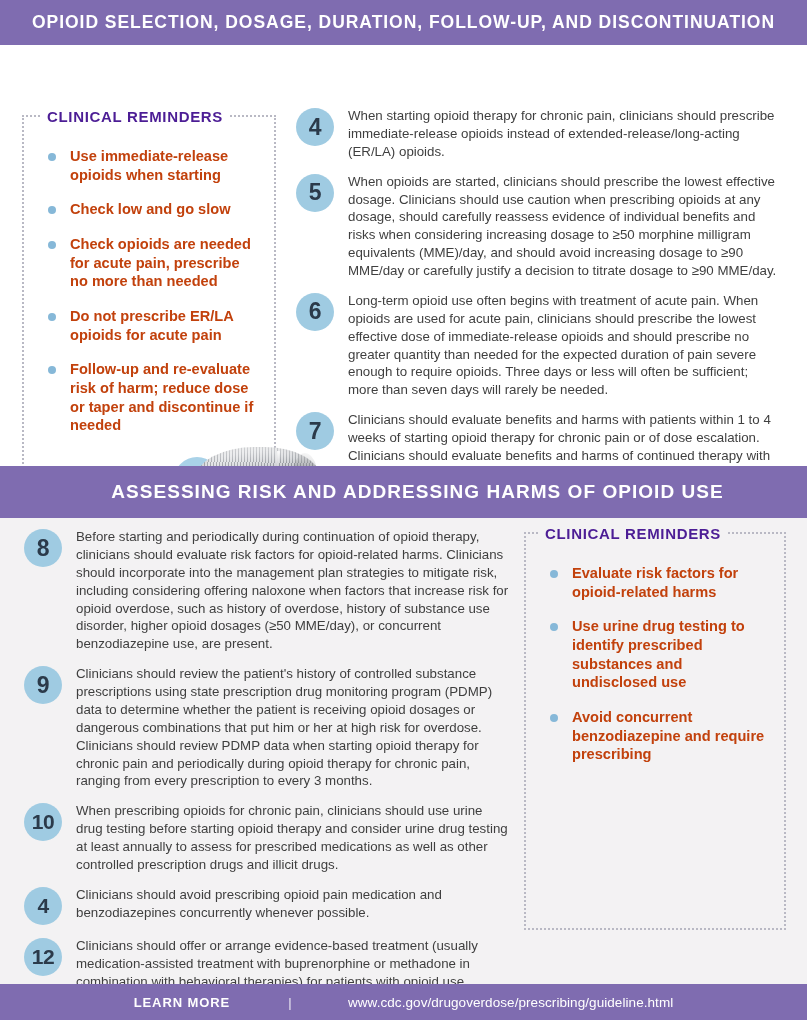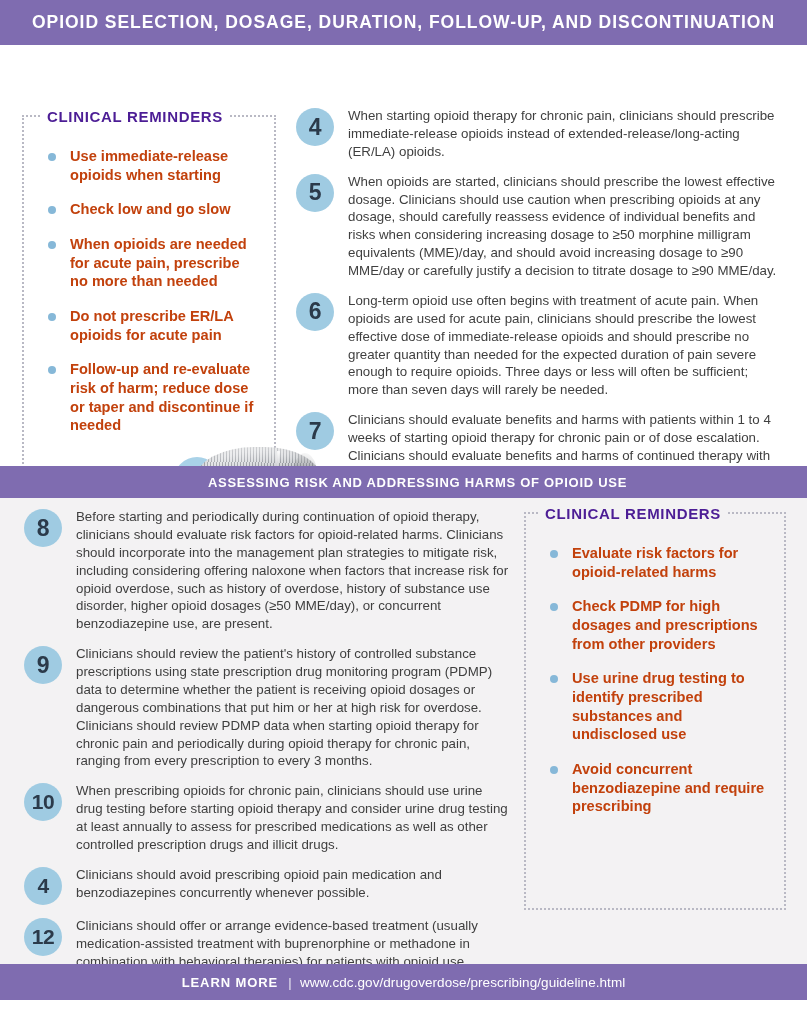--- a/index.html
+++ b/index.html
@@ -35,28 +35,29 @@
     display: flex;
     align-items: center;
     justify-content: center;
     font-stretch: condensed;
   }
   .band-top {
     height: 45px;
     font-size: 17.5px;
   }
   .band-mid {
-    height: 32px;
-    font-size: 13px;
+    height: 52px;
+    font-size: 19px;
     padding-left: 28px;
   }
   .band-foot {
     height: 36px;
     font-size: 13px;
     letter-spacing: 0.03em;
+    gap: 48px;
   }
   .band-foot .foot-label {
     font-weight: bold;
     letter-spacing: 0.07em;
   }
   .band-foot .foot-sep {
     margin: 0 8px 0 10px;
     font-weight: normal;
     opacity: .85;
   }
@@ -245,21 +246,21 @@
   <div class="band band-top">OPIOID SELECTION, DOSAGE, DURATION, FOLLOW-UP, AND DISCONTINUATION</div>
 
   <div class="section1">
 
     <div class="reminders rem-box-1">
       <div class="rem-title-mask" style="background:#ffffff;width:150px;"></div>
       <div class="rem-title" style="background:#ffffff;">CLINICAL REMINDERS</div>
       <ul class="rem-list">
         <li>Use immediate-release opioids when starting</li>
         <li>Check low and go slow</li>
-        <li>When opioids are needed for acute pain, prescribe no more than needed</li>
+        <li>Check opioids are needed for acute pain, prescribe no more than needed</li>
         <li>Do not prescribe ER/LA opioids for acute pain</li>
         <li>Follow-up and re-evaluate risk of harm; reduce dose or taper and discontinue if needed</li>
       </ul>
     </div>
 
     <div class="pill-wrap">
       <div class="pill-dot-circle"></div>
       <div class="pill-img">
         <div class="pill-score"></div>
         <div class="pill-notch"></div>
@@ -313,21 +314,20 @@
         <div class="rec-num" style="font-size:21px;">12</div>
         <div class="rec-text">Clinicians should offer or arrange evidence-based treatment (usually medication-assisted treatment with buprenorphine or methadone in combination with behavioral therapies) for patients with opioid use disorder.</div>
       </div>
     </div>
 
     <div class="reminders rem-box-2" style="left:524px;top:14px;">
       <div class="rem-title-mask" style="background:#f3f2f3;width:150px;left:14px;"></div>
       <div class="rem-title" style="background:#f3f2f3;left:14px;">CLINICAL REMINDERS</div>
       <ul class="rem-list">
         <li>Evaluate risk factors for opioid-related harms</li>
-        <li>Check PDMP for high dosages and prescriptions from other providers</li>
         <li>Use urine drug testing to identify prescribed substances and undisclosed use</li>
         <li>Avoid concurrent benzodiazepine and require prescribing</li>
       </ul>
     </div>
   </div>
 
   <div class="band band-foot">
     <span class="foot-label">LEARN MORE</span>
     <span class="foot-sep">|</span>
     <span class="foot-url">www.cdc.gov/drugoverdose/prescribing/guideline.html</span>

